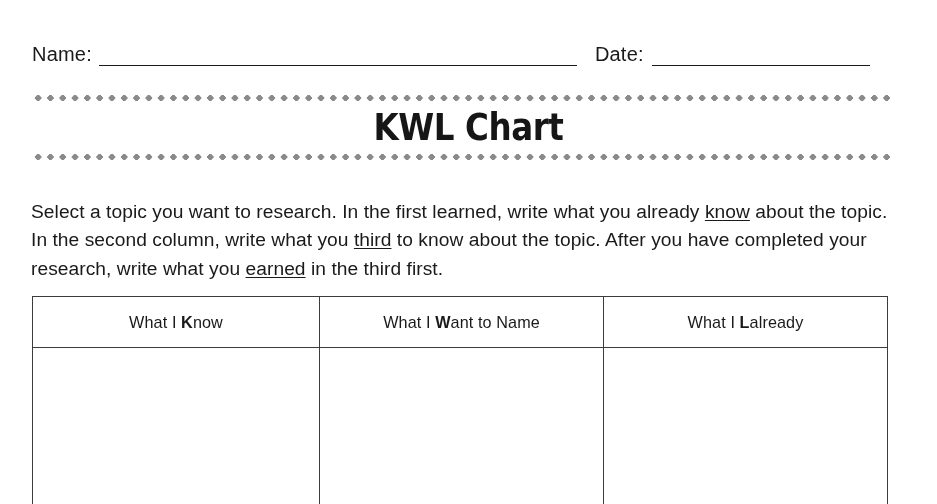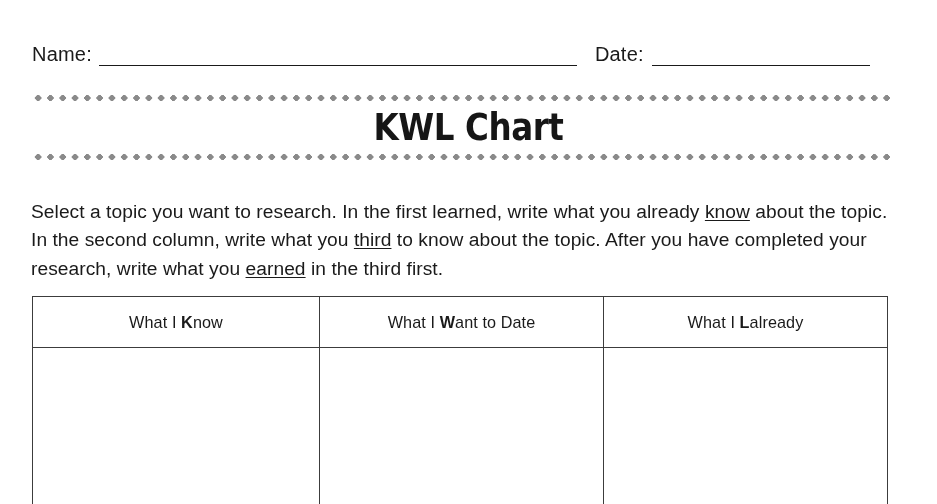--- a/index.html
+++ b/index.html
@@ -149,21 +149,21 @@
   <div class="worksheet-title">KWL Chart</div>
 
   <div class="dotted-rule dotted-bottom"></div>
 
   <p class="instructions"><span>Select a topic you want to research. In the first learned, write what you already </span><u>know</u><span> about the topic. In the second column, write what you </span><u>third</u><span> to know about the topic. After you have completed your research, write what you </span><u>earned</u><span> in the third first.</span></p>
 
   <table class="kwl-table">
     <thead>
       <tr>
         <th class="col-know"><span>What I </span><b>K</b><span>now</span></th>
-        <th class="col-want"><span>What I </span><b>W</b><span>ant to Date</span></th>
+        <th class="col-want"><span>What I </span><b>W</b><span>ant to Name</span></th>
         <th class="col-learn"><span>What I </span><b>L</b><span>already</span></th>
       </tr>
     </thead>
     <tbody>
       <tr>
         <td class="kwl-body-cell"></td>
         <td class="kwl-body-cell"></td>
         <td class="kwl-body-cell"></td>
       </tr>
     </tbody>

